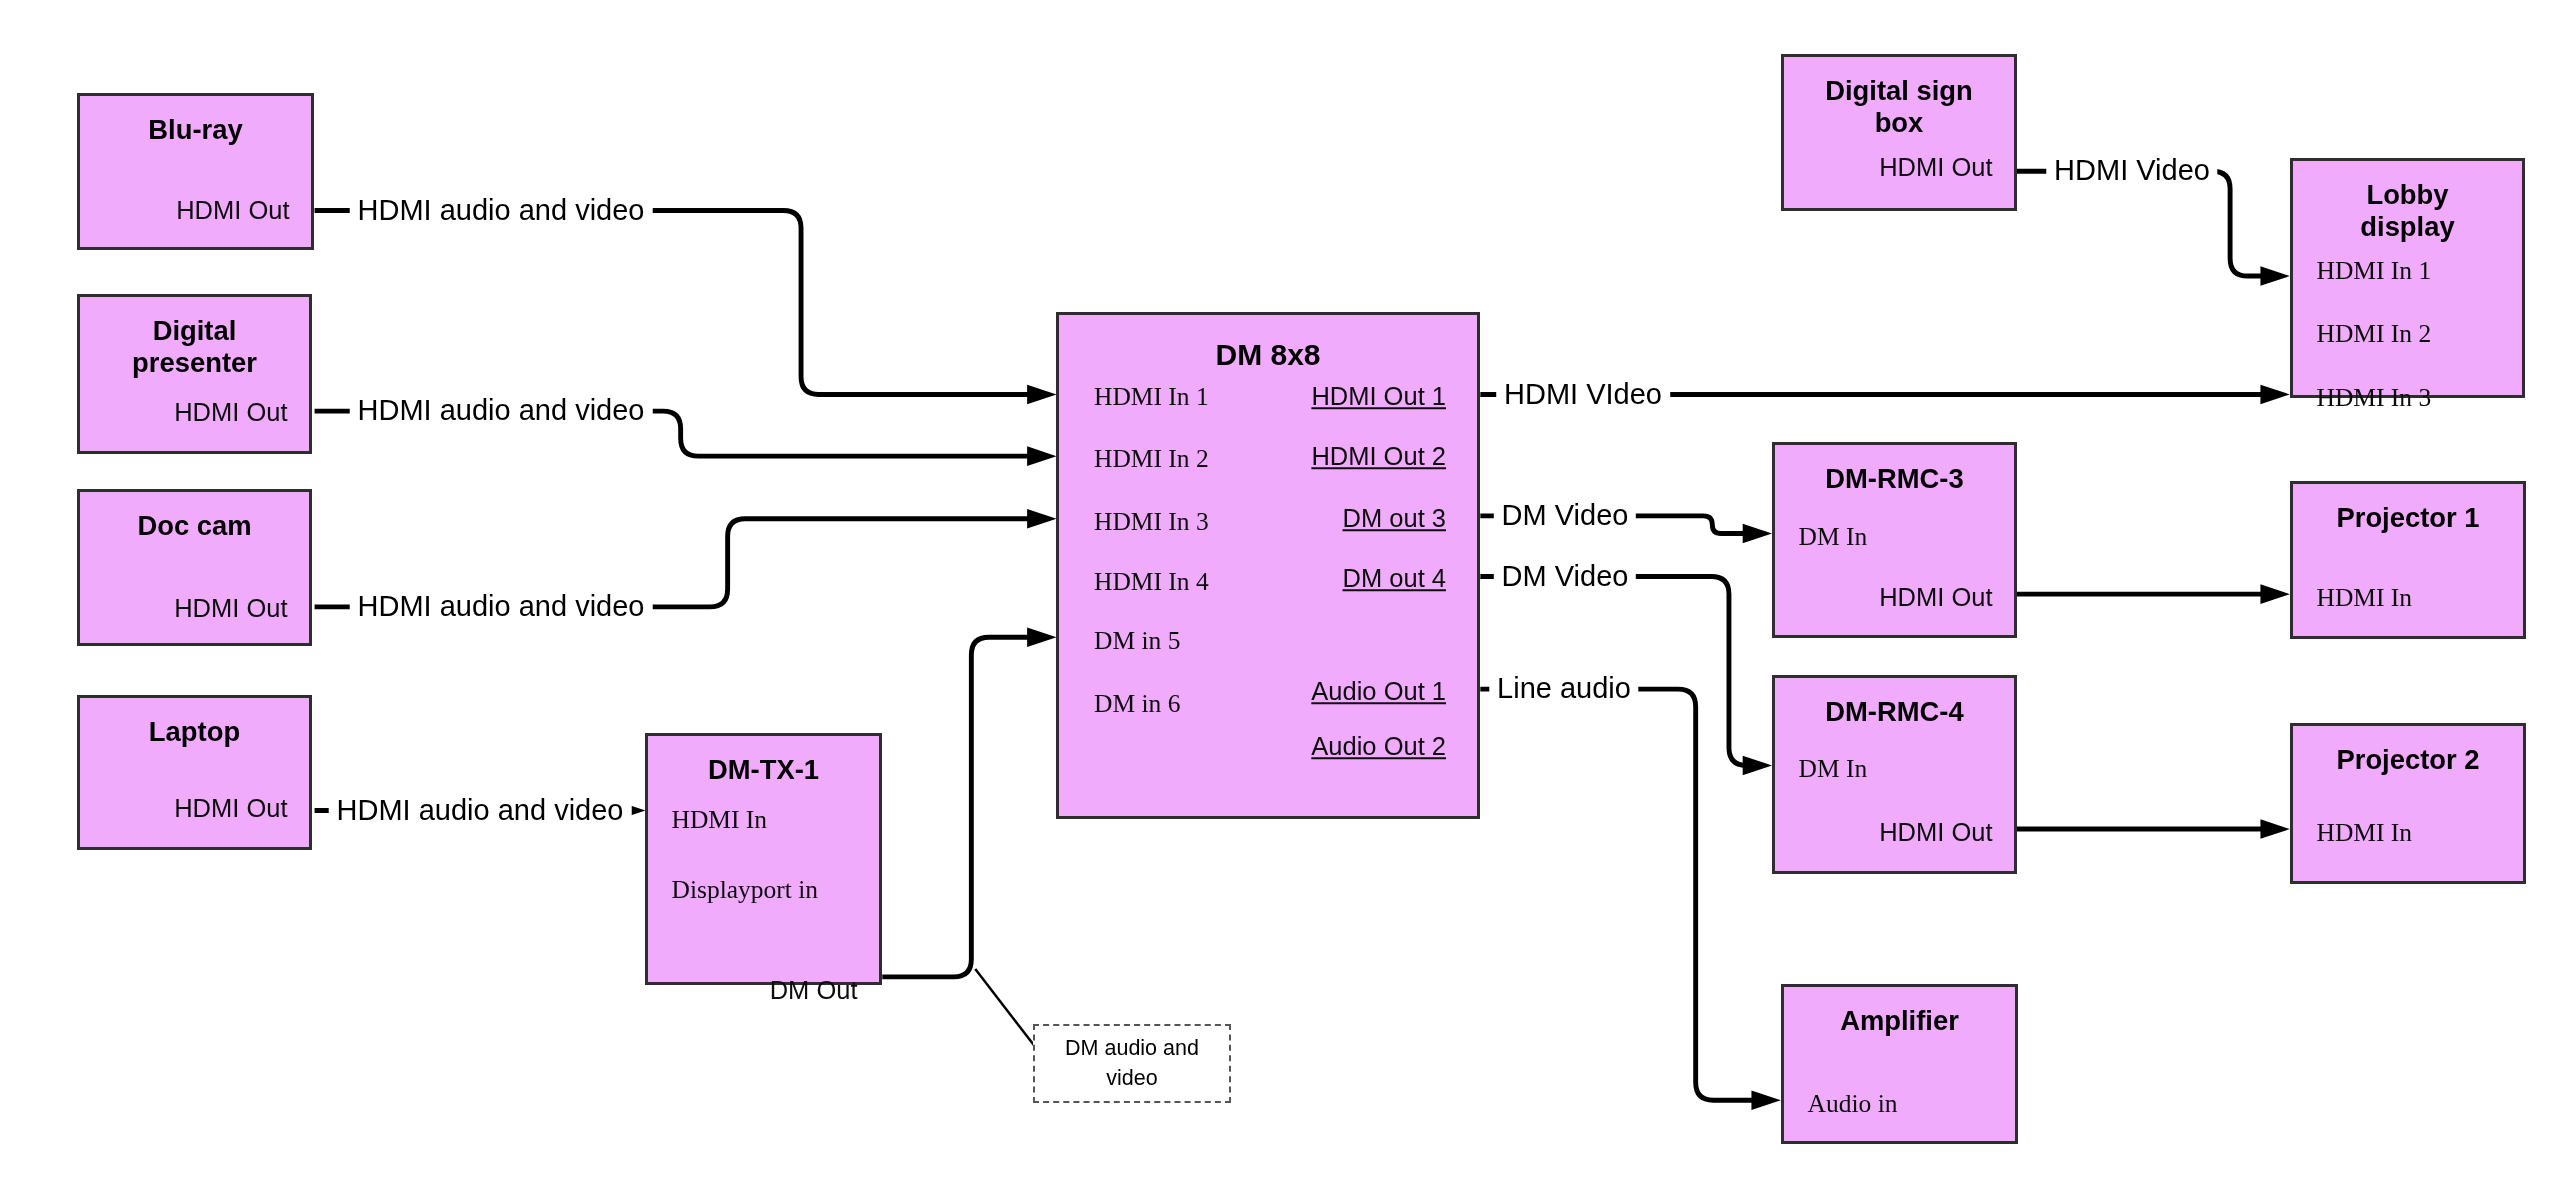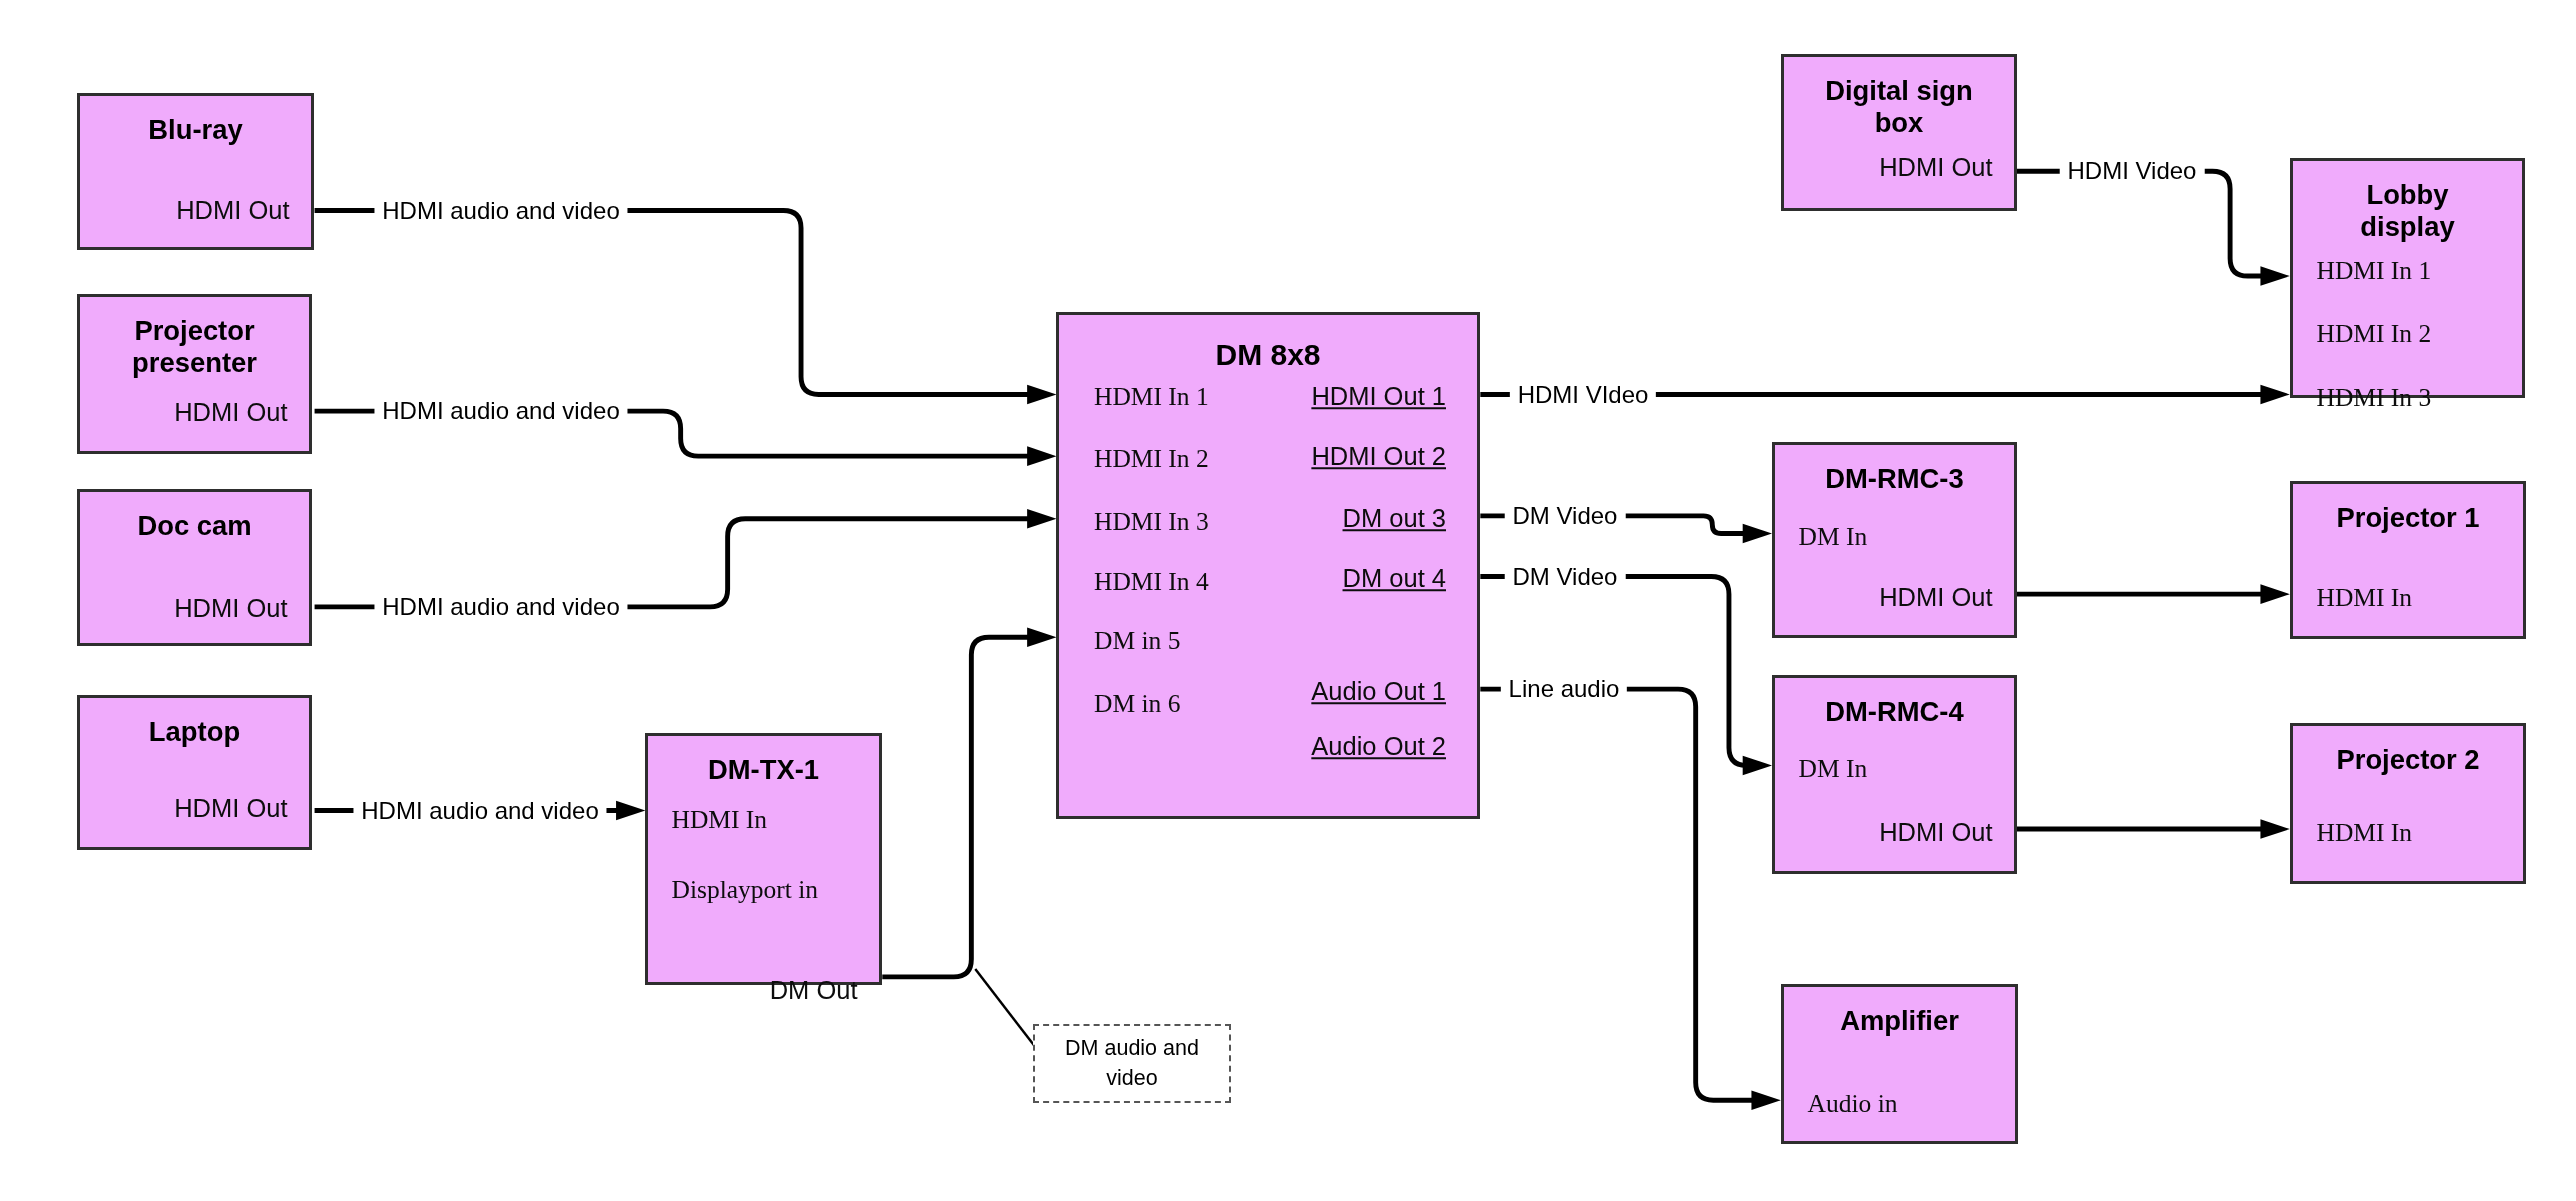--- a/index.html
+++ b/index.html
@@ -23,21 +23,21 @@
     position:absolute;font-size:25.5px;color:#0d0d0d;line-height:1;
     transform:translateY(-50%);white-space:nowrap;
   }
   .port.left{left:23.5px;font-family:Liberation Serif, serif;}
   .port.right{right:21.5px;}
   .box.dm8x8 .title{font-size:30px;top:21.5px;}
   .box.dm8x8 .port.left{left:35px;}
   .box.dm8x8 .port.right{right:31px;text-decoration:underline;}
   .wlabel{
     position:absolute;transform:translate(-50%,-50%);
-    background:#ffffff;padding:0 7.8px;font-size:24px;color:#000;white-space:nowrap;line-height:1.1;
+    background:#ffffff;padding:0 7.8px;font-size:29px;color:#000;white-space:nowrap;line-height:1.1;
   }
   .note{
     position:absolute;border:2px dashed #555;background:#ffffff;
     display:flex;align-items:center;justify-content:center;text-align:center;
     font-size:21.5px;line-height:1.35;color:#000;box-sizing:border-box;padding:5.9px 13.7px;
   }
 </style>
 </head>
 <body>
 
@@ -82,21 +82,21 @@
     <path class="wire" d="M 2060 847 H 2313"></path>
     <polygon class="arrowhead" points="2339,847 2309,837 2309,857"></polygon>
   </svg>
 
   <div class="box" style="left:77px;top:93px;width:237px;height:157px">
     <div class="title">Blu-ray</div>
     <div class="port right" style="top:115px">HDMI Out</div>
   </div>
 
   <div class="box" style="left:77px;top:294px;width:235px;height:160px">
-    <div class="title" style="padding:0 29px">Projector presenter</div>
+    <div class="title" style="padding:0 29px">Digital presenter</div>
     <div class="port right" style="top:116px">HDMI Out</div>
   </div>
 
   <div class="box" style="left:77px;top:489px;width:235px;height:157px">
     <div class="title">Doc cam</div>
     <div class="port right" style="top:117px">HDMI Out</div>
   </div>
 
   <div class="box" style="left:77px;top:695px;width:235px;height:155px">
     <div class="title">Laptop</div>

